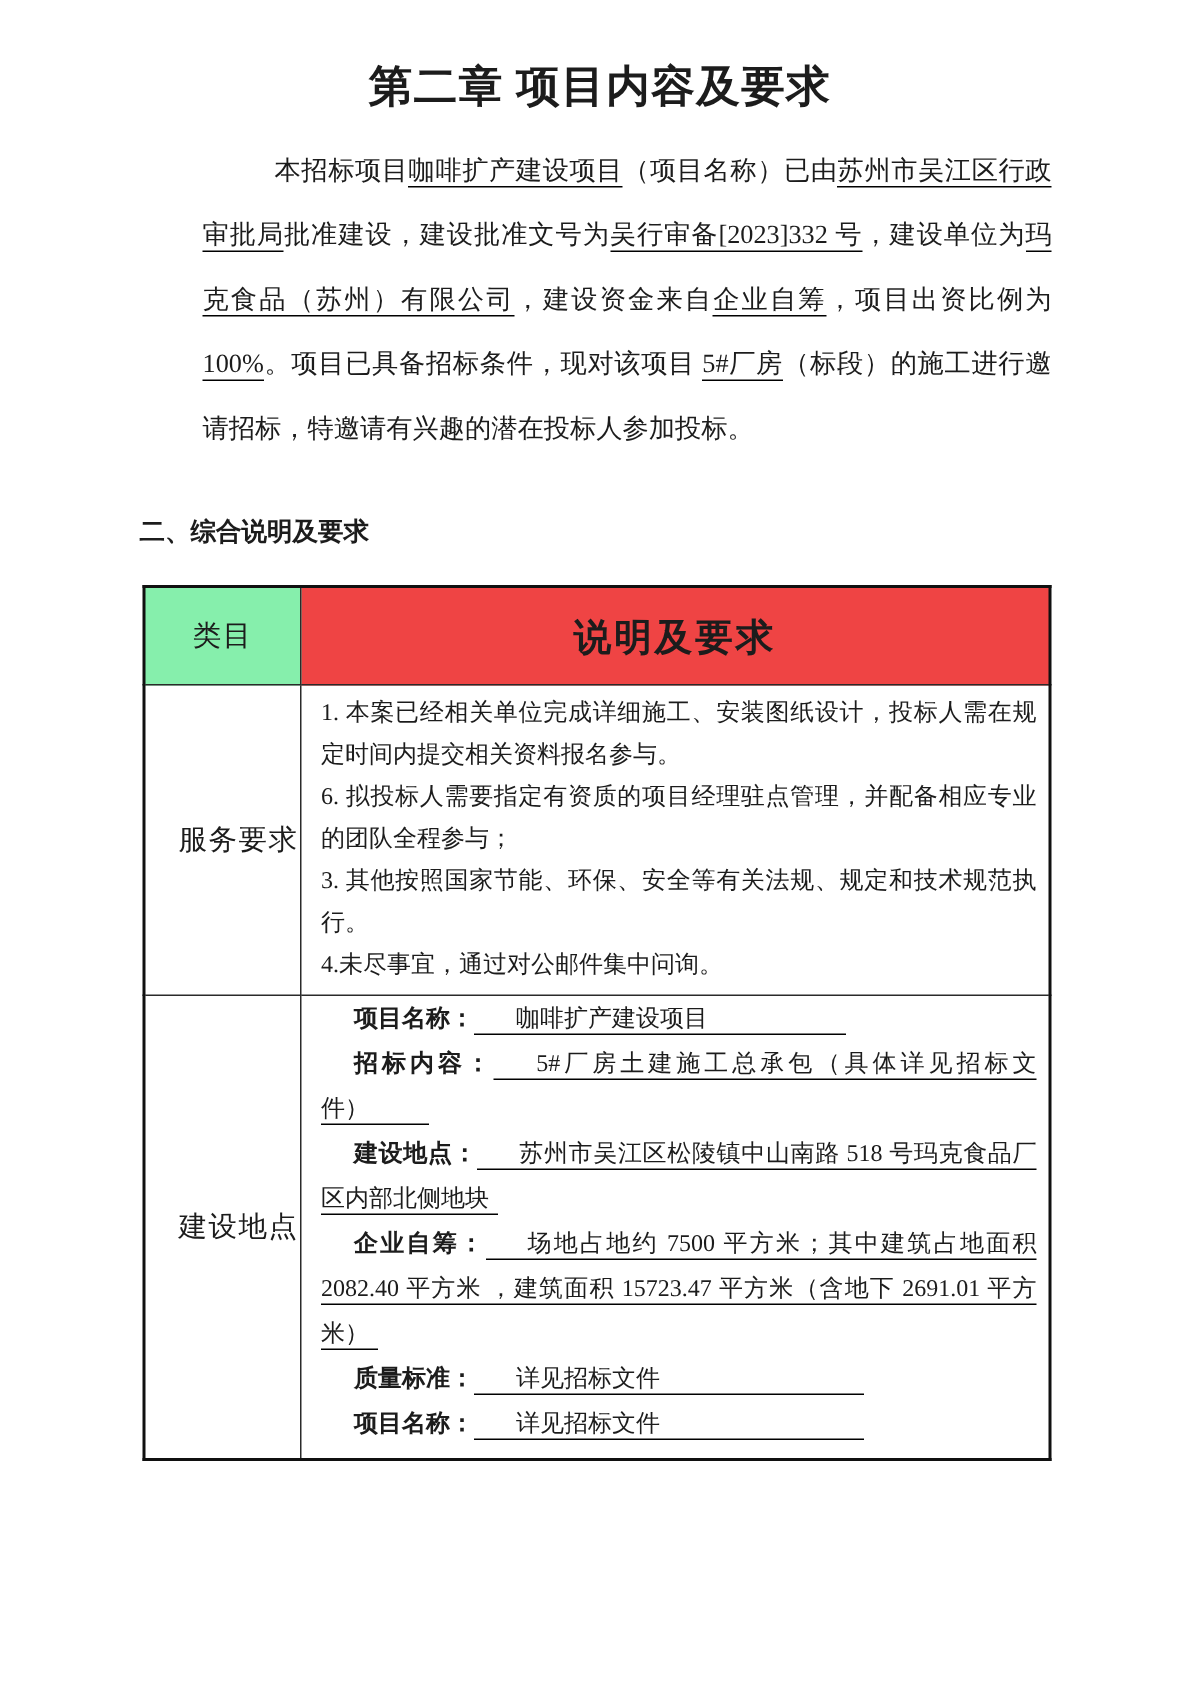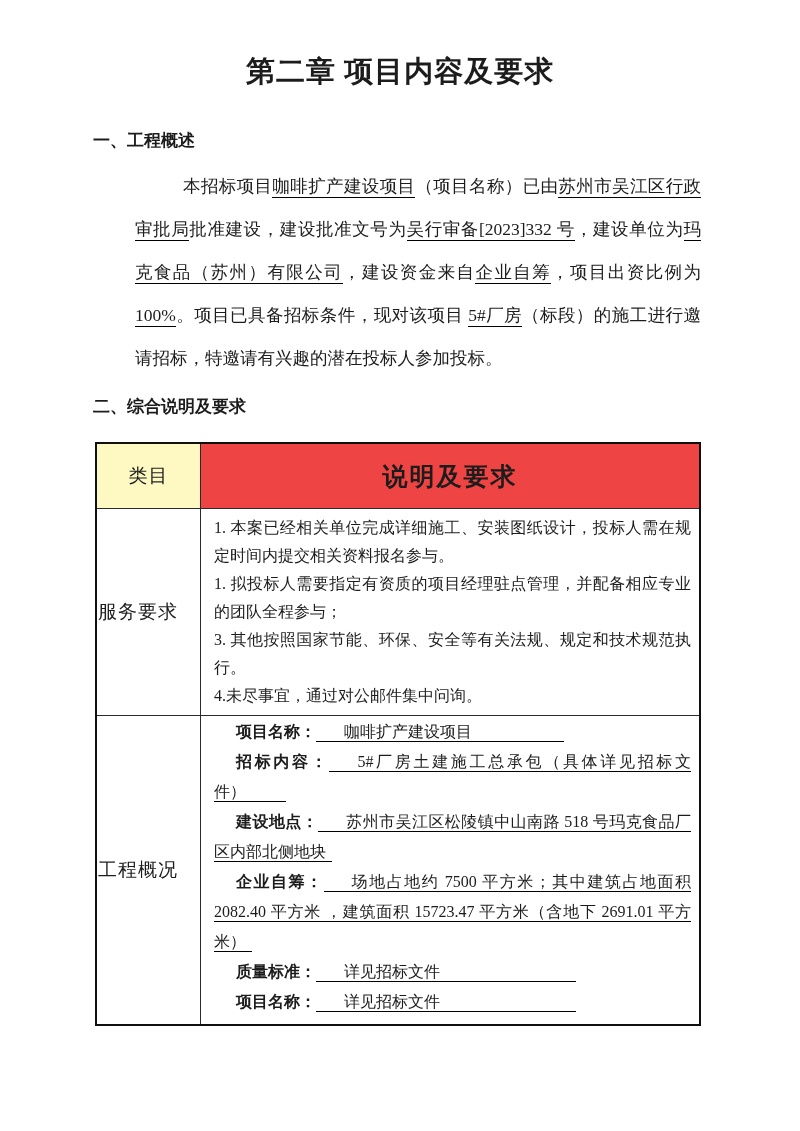--- a/index.html
+++ b/index.html
@@ -12,36 +12,36 @@
     font-family: "Liberation Serif", "DejaVu Serif", serif;
     color: #1c1c1c;
   }
   .page {
     position: relative;
     width: 800px;
     height: 1131px;
     background: #ffffff;
   }
   .doc-title {
-    padding-top: 50px;
+    padding-top: 37px;
     text-align: center;
     font-size: 29px;
     font-weight: bold;
     letter-spacing: 1px;
     line-height: 42px;
   }
   .sec-heading {
     font-family: "Liberation Sans", "DejaVu Sans", sans-serif;
     font-weight: bold;
     font-size: 17px;
     margin: 38px 95px 0 93px;
     line-height: 22px;
   }
   .sec-heading.second {
-    margin-top: 16px;
+    margin-top: 37px;
   }
   .intro-para {
     margin: 13px 77px 0 135px;
     width: 566px;
     font-size: 17.5px;
     line-height: 43px;
     text-align: justify;
     text-indent: 48px;
   }
   .u-run {
@@ -55,21 +55,21 @@
     table-layout: fixed;
   }
   table.req-table, table.req-table td {
     border: 1px solid #2a2a2a;
   }
   table.req-table {
     border: 2px solid #101010;
   }
   td.cat-cell {
     width: 101px;
-    text-align: left;
+    text-align: right;
     vertical-align: middle;
     font-size: 19px;
     letter-spacing: 1px;
   }
   tr.head-row td {
     height: 62px;
     text-align: center;
     vertical-align: middle;
   }
   td.head-desc {
@@ -108,43 +108,42 @@
   .fval.val-long  { padding-right: 40px; }
   .fval.val-fill  { padding-right: 6px; }
 </style>
 </head>
 <body>
 
 <div class="page">
 
   <div class="doc-title">第二章 项目内容及要求</div>
 
-  <div class="sec-heading">一、工程概述</div>
 
   <div class="intro-para"><span>本招标项目</span><span class="u-run">咖啡扩产建设项目</span><span>（项目名称）已由</span><span class="u-run">苏州市吴江区行政审批局</span><span>批准建设，建设批准文号为</span><span class="u-run">吴行审备[2023]332 号</span><span>，建设单位为</span><span class="u-run">玛克食品（苏州）有限公司</span><span>，建设资金来自</span><span class="u-run">企业自筹</span><span>，项目出资比例为 </span><span class="u-run">100%</span><span>。项目已具备招标条件，现对该项目 </span><span class="u-run">5#厂房</span><span>（标段）的施工进行邀请招标，特邀请有兴趣的潜在投标人参加投标。</span></div>
 
   <div class="sec-heading second">二、综合说明及要求</div>
 
   <table class="req-table">
     <tbody>
         <tr class="head-row">
-      <td class="cat-cell" style="background: #fef9c3;">类目</td>
+      <td class="cat-cell" style="background: #86efac;">类目</td>
       <td class="head-desc" style="background: #ef4444;">说明及要求</td>
     </tr>
     <tr>
       <td class="cat-cell">服务要求</td>
       <td class="body-cell">
             <div class="sitem">1. 本案已经相关单位完成详细施工、安装图纸设计，投标人需在规定时间内提交相关资料报名参与。</div>
-            <div class="sitem">1. 拟投标人需要指定有资质的项目经理驻点管理，并配备相应专业的团队全程参与；</div>
+            <div class="sitem">6. 拟投标人需要指定有资质的项目经理驻点管理，并配备相应专业的团队全程参与；</div>
             <div class="sitem">3. 其他按照国家节能、环保、安全等有关法规、规定和技术规范执行。</div>
             <div class="sitem">4.未尽事宜，通过对公邮件集中问询。</div>
           </td>
     </tr>
     <tr>
-      <td class="cat-cell">工程概况</td>
+      <td class="cat-cell">建设地点</td>
       <td class="body-cell profile-cell">
             <div class="field"><span class="flabel">项目名称：</span><span class="fval val-mid">咖啡扩产建设项目</span></div>
             <div class="field"><span class="flabel">招标内容：</span><span class="fval val-long">5#厂房土建施工总承包（具体详见招标文件）</span></div>
             <div class="field"><span class="flabel">建设地点：</span><span class="fval val-fill">苏州市吴江区松陵镇中山南路 518 号玛克食品厂区内部北侧地块</span></div>
             <div class="field"><span class="flabel">企业自筹：</span><span class="fval val-fill">场地占地约 7500 平方米；其中建筑占地面积 2082.40 平方米 ，建筑面积 15723.47 平方米（含地下 2691.01 平方米）</span></div>
             <div class="field"><span class="flabel">质量标准：</span><span class="fval val-short">详见招标文件</span></div>
             <div class="field"><span class="flabel">项目名称：</span><span class="fval val-short">详见招标文件</span></div>
           </td>
     </tr>
   </tbody>

